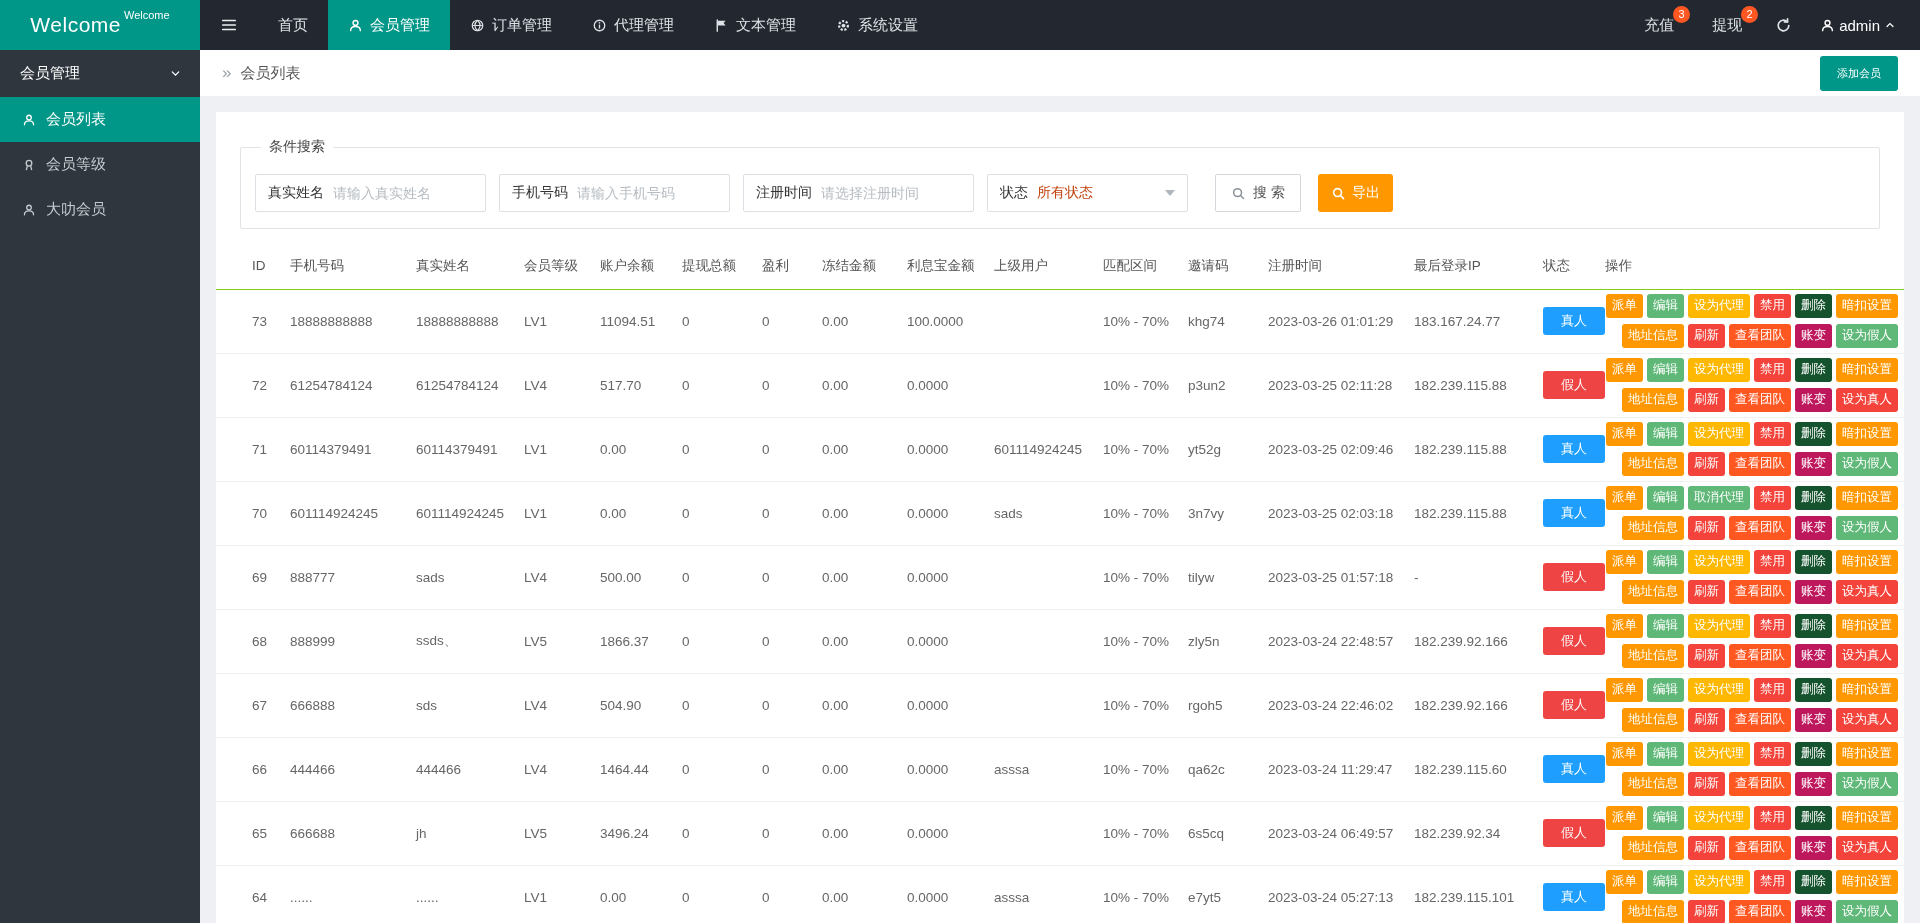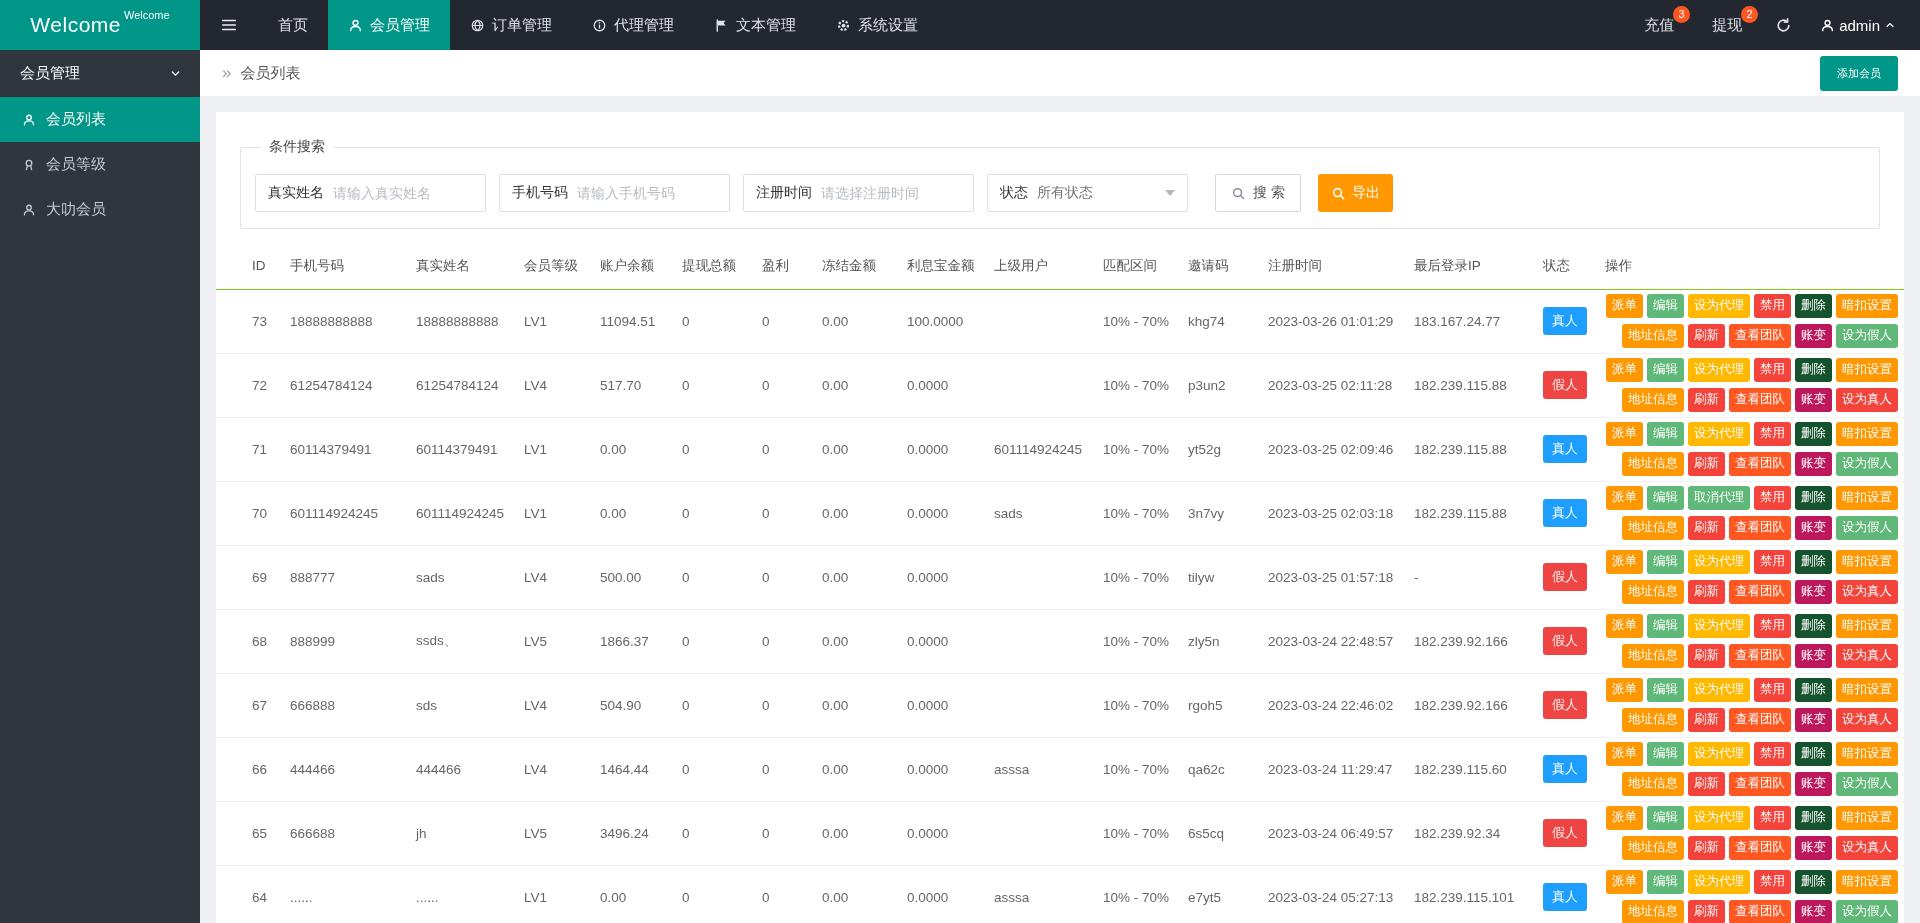--- a/index.html
+++ b/index.html
@@ -39,37 +39,37 @@
 
   
   .search-fieldset{margin:0 24px;border:1px solid #e3e3e3;border-radius:2px;padding:10px 14px 16px;}
   .search-legend{padding:0 8px;font-size:14px;color:#444;margin-left:6px;}
   .search-row{display:flex;align-items:center;margin-top:8px;}
   .field-group{display:flex;align-items:center;height:38px;border:1px solid #dcdfe3;border-radius:2px;background:#fff;margin-right:13px;}
   .field-label{padding:0 9px 0 12px;font-size:14px;color:#333;white-space:nowrap;}
   .field-input{border:none;outline:none;height:36px;width:152px;font-size:14px;color:#333;font-family:inherit;padding-right:10px;background:transparent;}
   .field-input::placeholder{color:#b6bcc2;}
   .select-group{cursor:pointer;}
-  .select-value{width:128px;font-size:14px;color:#737373;}
+  .select-value{width:128px;font-size:14px;color:#c2410c;}
   .select-caret{width:0;height:0;border-left:5px solid transparent;border-right:5px solid transparent;border-top:6px solid #b0b6bd;margin-right:12px;}
   .search-btn{display:flex;align-items:center;gap:7px;height:38px;padding:0 15px;background:#fff;border:1px solid #d4d7db;border-radius:2px;font-size:14px;color:#555;cursor:pointer;font-family:inherit;margin-left:14px;text-align:center;}
   .export-btn{display:flex;align-items:center;gap:6px;height:38px;padding:12px 13px;background:#ff9800;border:none;border-radius:3px;font-size:14px;color:#fff;cursor:pointer;font-family:inherit;margin-left:17px;}
 
   
   .member-table{width:100%;border-collapse:collapse;table-layout:fixed;margin-top:14px;font-size:13.5px;}
   .member-table th{height:46px;font-weight:400;color:#555;text-align:left;border-bottom:1px solid #84cc16;white-space:nowrap;padding:0 6px 0 0;}
   .member-table td{height:64px;color:#666;border-bottom:1px solid #f1f1f1;white-space:nowrap;padding:0 6px 0 0;}
   .member-table th:first-child,.member-table td:first-child{padding-left:36px;}
   .actions-cell{padding-right:6px;}
   .action-line{display:flex;justify-content:flex-end;gap:4px;}
   .action-line + .action-line{margin-top:6px;}
   .ab{border:none;border-radius:3px;color:#fff;font-size:12.5px;padding:4px 6px;cursor:pointer;font-family:inherit;white-space:nowrap;line-height:1.25;}
   .c-orange{background:#ff9800}.c-amber{background:#ffb800}.c-green{background:#5fb878}
   .c-red{background:#f4433a}.c-crimson{background:#14532d}.c-vermilion{background:#ff5722}.c-blue{background:#be185d}
-  .status-badge{display:inline-block;padding:5px 9px;border-radius:3px;color:#fff;font-size:13px;}
+  .status-badge{display:inline-block;padding:5px 18px;border-radius:3px;color:#fff;font-size:13px;}
   .status-real{background:#1e9fff}.status-fake{background:#ef4444}
 </style>
 </head>
 <body>
 
 <header class="top-header">
   <div class="logo">
     <span class="logo-main">Welcome</span>
     <span class="logo-sup">Welcome</span>
   </div>

